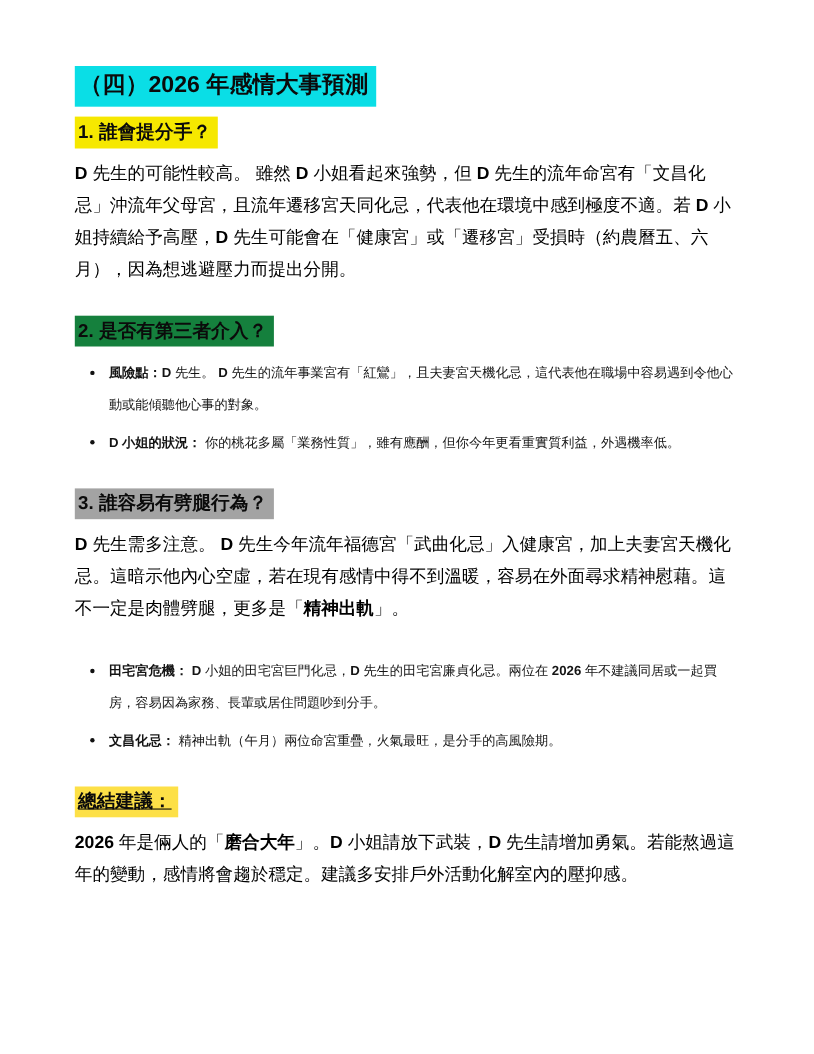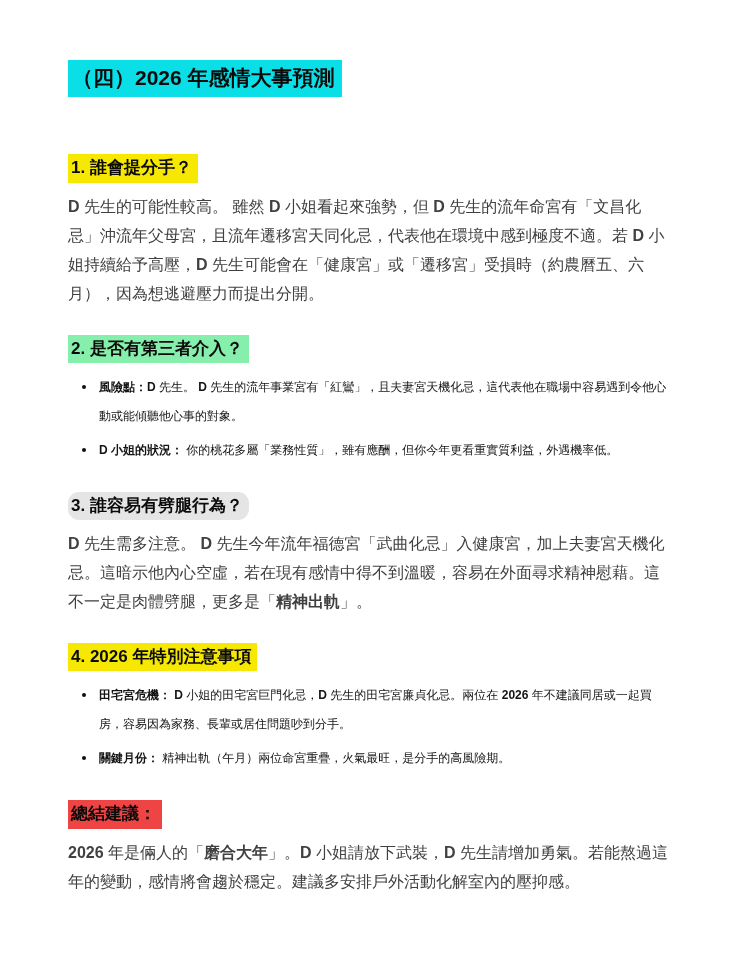--- a/index.html
+++ b/index.html
@@ -32,21 +32,21 @@
     font-size: 17px;
     font-weight: 700;
     line-height: 1.25;
     padding: 3px 6px 4px 3px;
     color: #0b0b0b;
   }
   .body-text {
     margin-top: 9px;
     font-size: 16px;
     line-height: 29px;
-    color: #404040;
+    color: #000000;
     text-align: left;
   }
   ul.bullet-list {
     margin-top: 9px;
     padding-left: 29px;
     list-style: disc outside;
   }
   ul.bullet-list li {
     font-size: 12px;
     line-height: 29px;
@@ -58,43 +58,42 @@
   .run-b { font-weight: 700; }
 </style>
 </head>
 <body>
 
 <div class="page">
 
   <h1 class="doc-title hl-cyan" style="background: rgb(10, 222, 230);">（四）2026 年感情大事預測</h1>
 
   <div class="section first">
-    <h2 class="section-heading hl-yellow" style="background: rgb(246, 232, 0); margin-top: 48px;">1. 誰會提分手？</h2>
+    <h2 class="section-heading hl-yellow" style="background: rgb(246, 232, 0);">1. 誰會提分手？</h2>
     <p class="body-text"><span class="run-b">D</span><span> 先生的可能性較高。 雖然 </span><span class="run-b">D</span><span> 小姐看起來強勢，但 </span><span class="run-b">D</span><span> 先生的流年命宮有「文昌化忌」沖流年父母宮，且流年遷移宮天同化忌，代表他在環境中感到極度不適。若 </span><span class="run-b">D</span><span> 小姐持續給予高壓，</span><span class="run-b">D</span><span> 先生可能會在「健康宮」或「遷移宮」受損時（約農曆五、六月），因為想逃避壓力而提出分開。</span></p>
   </div>
 
   <div class="section">
-    <h2 class="section-heading hl-yellow" style="background: #86efac;">2. 是否有第三者介入？</h2>
+    <h2 class="section-heading hl-yellow" style="background: #15803d;">2. 是否有第三者介入？</h2>
     <ul class="bullet-list">
       <li><span class="run-b">風險點：</span><span class="run-b">D</span><span> 先生。 </span><span class="run-b">D</span><span> 先生的流年事業宮有「紅鸞」，且夫妻宮天機化忌，這代表他在職場中容易遇到令他心動或能傾聽他心事的對象。</span></li>
       <li><span class="run-b">D 小姐的狀況：</span><span> 你的桃花多屬「業務性質」，雖有應酬，但你今年更看重實質利益，外遇機率低。</span></li>
     </ul>
   </div>
 
   <div class="section">
-    <h2 class="section-heading hl-yellow" style="background: #e5e5e5; border-radius: 11px;">3. 誰容易有劈腿行為？</h2>
+    <h2 class="section-heading hl-yellow" style="background: #a3a3a3;">3. 誰容易有劈腿行為？</h2>
     <p class="body-text"><span class="run-b">D</span><span> 先生需多注意。 </span><span class="run-b">D</span><span> 先生今年流年福德宮「武曲化忌」入健康宮，加上夫妻宮天機化忌。這暗示他內心空虛，若在現有感情中得不到溫暖，容易在外面尋求精神慰藉。這不一定是肉體劈腿，更多是「</span><span class="run-b">精神出軌</span><span>」。</span></p>
   </div>
 
   <div class="section">
-    <h2 class="section-heading hl-yellow" style="background: rgb(246, 232, 0);">4. 2026 年特別注意事項</h2>
     <ul class="bullet-list">
       <li><span class="run-b">田宅宮危機：</span><span> </span><span class="run-b">D</span><span> 小姐的田宅宮巨門化忌，</span><span class="run-b">D</span><span> 先生的田宅宮廉貞化忌。兩位在 </span><span class="run-b">2026</span><span> 年不建議同居或一起買房，容易因為家務、長輩或居住問題吵到分手。</span></li>
-      <li><span class="run-b">關鍵月份：</span><span> 精神出軌（午月）兩位命宮重疊，火氣最旺，是分手的高風險期。</span></li>
+      <li><span class="run-b">文昌化忌：</span><span> 精神出軌（午月）兩位命宮重疊，火氣最旺，是分手的高風險期。</span></li>
     </ul>
   </div>
 
   <div class="section">
-    <h2 class="section-heading hl-yellow" style="background: #ef4444;">總結建議：</h2>
+    <h2 class="section-heading hl-yellow" style="background: #fde047; text-decoration: underline;">總結建議：</h2>
     <p class="body-text"><span class="run-b">2026</span><span> 年是倆人的「</span><span class="run-b">磨合大年</span><span>」。</span><span class="run-b">D</span><span> 小姐請放下武裝，</span><span class="run-b">D</span><span> 先生請增加勇氣。若能熬過這年的變動，感情將會趨於穩定。建議多安排戶外活動化解室內的壓抑感。</span></p>
   </div>
 
 </div>
 
 </body></html>

